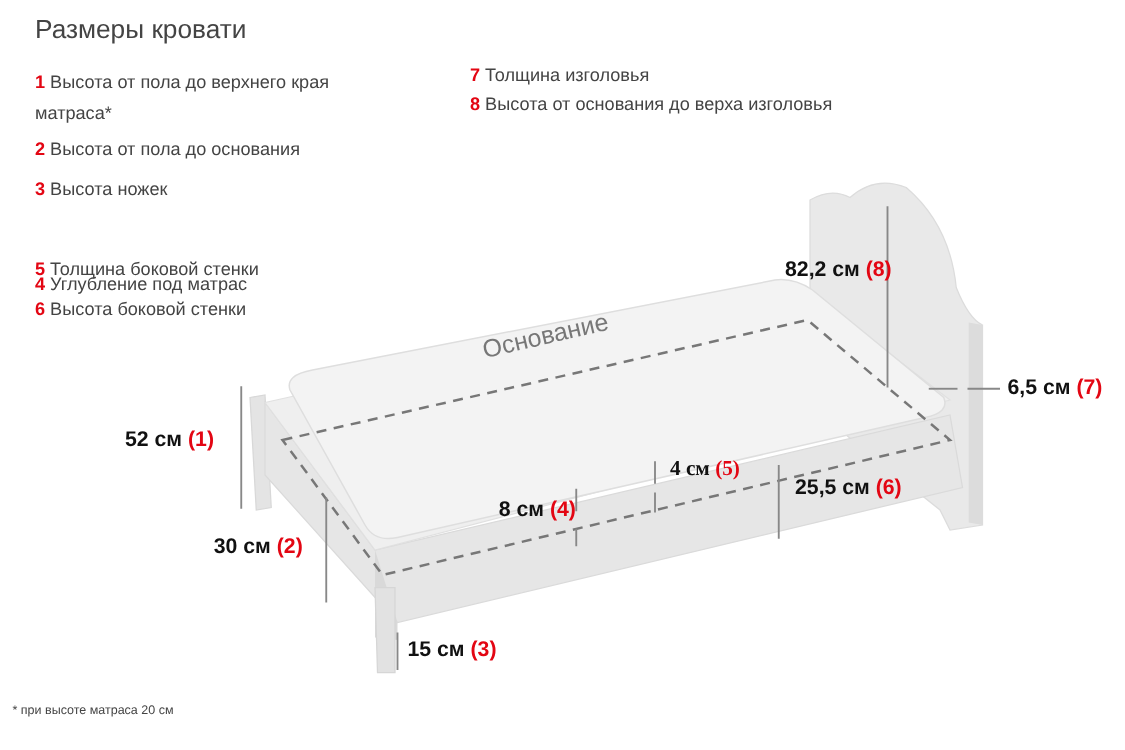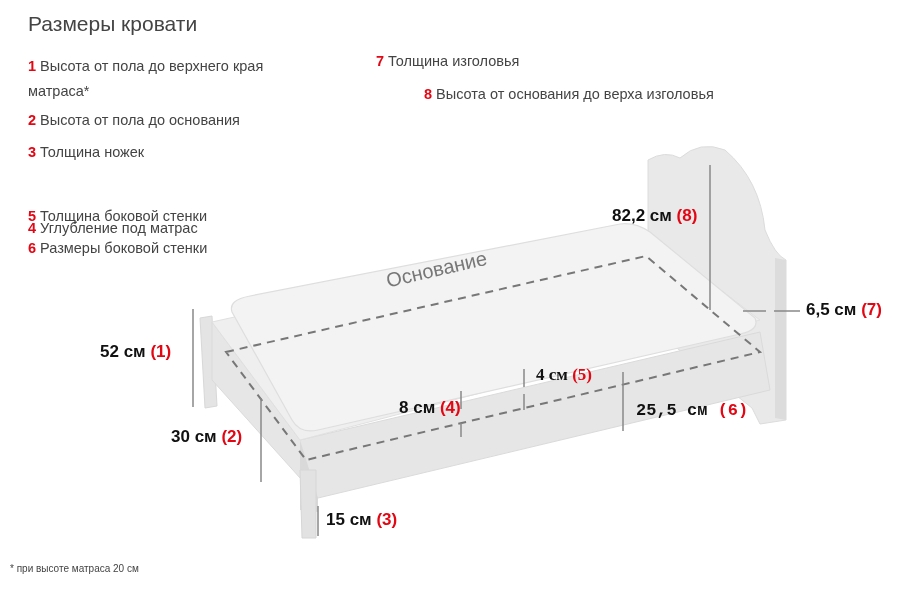--- a/index.html
+++ b/index.html
@@ -21,35 +21,35 @@
 <div class="title">Размеры кровати</div>
 
 <div class="legend-item" style="left:28px;top:54px;">
   <span class="num">1</span><span>Высота от пола до верхнего края</span><br>
   <span>матраса*</span>
 </div>
 <div class="legend-item" style="left:28px;top:108px;">
   <span class="num">2</span><span>Высота от пола до основания</span>
 </div>
 <div class="legend-item" style="left:28px;top:140px;">
-  <span class="num">3</span><span>Толщина ножек</span>
+  <span class="num">3</span><span>Высота ножек</span>
 </div>
 <div class="legend-item" style="left:28px;top:172px;margin-top:44px;">
   <span class="num">4</span><span>Углубление под матрас</span>
 </div>
 <div class="legend-item" style="left:28px;top:204px;">
   <span class="num">5</span><span>Толщина боковой стенки</span>
 </div>
 <div class="legend-item" style="left:28px;top:236px;">
-  <span class="num">6</span><span>Размеры боковой стенки</span>
+  <span class="num">6</span><span>Высота боковой стенки</span>
 </div>
 <div class="legend-item" style="left:376px;top:49px;">
   <span class="num">7</span><span>Толщина изголовья</span>
 </div>
-<div class="legend-item" style="left:376px;top:82px;margin-left:48px;">
+<div class="legend-item" style="left:376px;top:72px;">
   <span class="num">8</span><span>Высота от основания до верха изголовья</span>
 </div>
 
 <svg class="bed" width="900" height="600">
 
   <path d="M648 160 Q665 150 680 158 Q700 140 725 150 Q760 180 765 230 Q775 255 786 260 L786 420 L760 424 L752 408 L648 325 Z" fill="#e9e9e9" stroke="#dcdcdc" stroke-width="1"></path>
   <path d="M775 258 L786 260 L786 420 L775 418 Z" fill="#dcdcdc"></path>
 
   <path d="M200 318 L212 316 L217 406 L205 408 Z" fill="#e4e4e4" stroke="#d8d8d8"></path>
 
@@ -94,26 +94,26 @@
   <span class="r">(3)</span>
 </div>
 <div class="dim" style="left:383px;top:398px;margin-left:16px;">
   <span>8 см</span>
   <span class="r">(4)</span>
 </div>
 <div class="dim" style="left:536px;top:365px;font-family:Liberation Serif, serif;">
   <span>4 см</span>
   <span class="r">(5)</span>
 </div>
-<div class="dim" style="left:636px;top:401px;font-family:Liberation Mono, monospace;">
+<div class="dim" style="left:636px;top:380px;">
   <span>25,5 см</span>
   <span class="r">(6)</span>
 </div>
 <div class="dim" style="left:806px;top:300px;">
   <span>6,5 см</span>
   <span class="r">(7)</span>
 </div>
-<div class="dim" style="left:612px;top:206px;">
+<div class="dim" style="left:628px;top:206px;">
   <span>82,2 см</span>
   <span class="r">(8)</span>
 </div>
 
 <div class="footnote">* при высоте матраса 20 см</div>
 
 </body></html>

